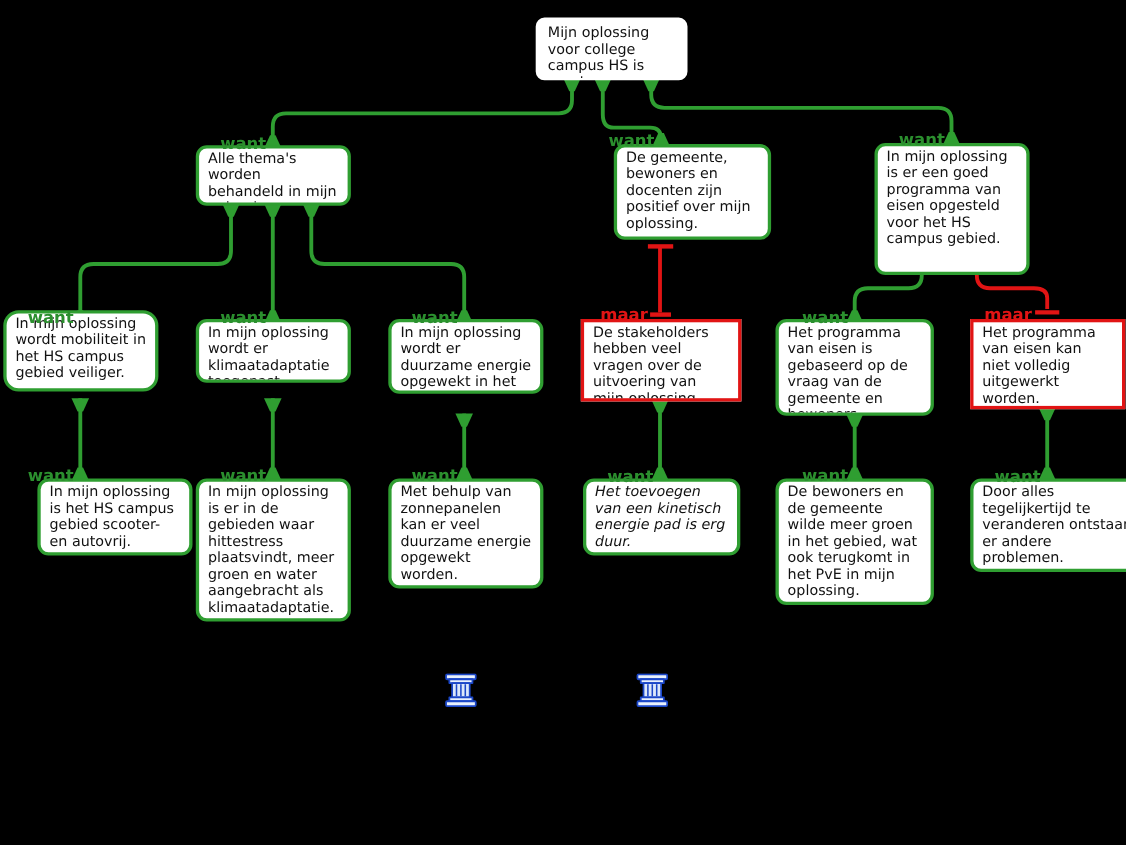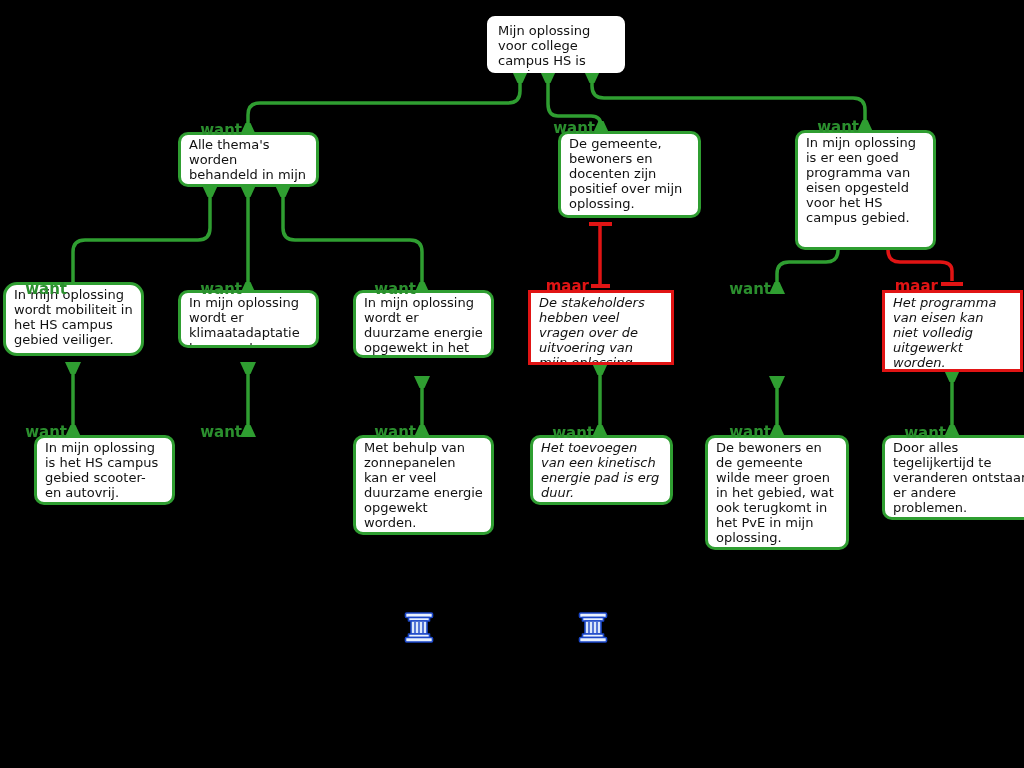--- a/index.html
+++ b/index.html
@@ -3,21 +3,21 @@
 <meta charset="utf-8">
 <style>
   html,body{margin:0;padding:0;background:#000;}
   #stage{position:relative;width:1024px;height:768px;background:#000;overflow:hidden;
          font-family:"DejaVu Sans","Liberation Sans",sans-serif;}
   #wires{position:absolute;left:0;top:0;width:1024px;height:768px;z-index:1;}
   .node{position:absolute;z-index:2;background:#fff;border:3px solid #2f9e31;border-radius:10px;
         padding:2px 8px;box-sizing:border-box;color:#111;font-size:13px;line-height:15px;
         overflow:hidden;}
   .node.conclusion{border:2px solid #fff;border-radius:8px;padding:5px 9px;}
-  .node.objection{border-color:#e11414;border-radius:0;font-style:italic;}
+  .node.objection{border-color:#e11414;border-radius:0;}
   .elabel{position:absolute;z-index:3;font-size:15px;font-weight:bold;color:#2b8f2e;
           transform:translateX(-100%);white-space:nowrap;}
   .elabel.maar{color:#e11414;}
   .icon{position:absolute;z-index:2;width:30px;height:32px;}
 </style>
 </head>
 <body>
 
 <div id="stage">
 
@@ -84,23 +84,25 @@
   <div class="node conclusion" style="left:487px;top:16px;width:138px;height:57px;">Mijn oplossing voor college campus HS is goed.</div>
 
   <div class="node" style="left:178px;top:132px;width:141px;height:55px;">Alle thema's worden behandeld in mijn oplossing.</div>
   <div class="node" style="left:530px;top:131px;width:143px;height:87px;margin-left:28px;">De gemeente, bewoners en docenten zijn positief over mijn oplossing.</div>
   <div class="node" style="left:795px;top:130px;width:141px;height:120px;">In mijn oplossing is er een goed programma van eisen opgesteld voor het HS campus gebied.</div>
 
   <div class="node" style="left:3px;top:282px;width:141px;height:74px;border-radius:14px;">In mijn oplossing wordt mobiliteit in het HS campus gebied veiliger.</div>
   <div class="node" style="left:178px;top:290px;width:141px;height:58px;">In mijn oplossing wordt er klimaatadaptatie toegepast.</div>
   <div class="node" style="left:353px;top:290px;width:141px;height:68px;">In mijn oplossing wordt er duurzame energie opgewekt in het HS campus gebied.</div>
   <div class="node objection" style="left:528px;top:290px;width:146px;height:75px;">De stakeholders hebben veel vragen over de uitvoering van mijn oplossing.</div>
+  <div class="node" style="left:705px;top:290px;width:144px;height:88px;">Het programma van eisen is gebaseerd op de vraag van de gemeente en bewoners.</div>
   <div class="node objection" style="left:882px;top:290px;width:141px;height:82px;">Het programma van eisen kan niet volledig uitgewerkt worden.</div>
 
   <div class="node" style="left:3px;top:435px;width:141px;margin-left:31px;">In mijn oplossing is het HS campus gebied scooter- en autovrij.</div>
+  <div class="node" style="left:178px;top:435px;width:141px;">In mijn oplossing is er in de gebieden waar hittestress plaatsvindt, meer groen en water aangebracht als klimaatadaptatie.</div>
   <div class="node" style="left:353px;top:435px;width:141px;">Met behulp van zonnepanelen kan er veel duurzame energie opgewekt worden.</div>
   <div class="node" style="left:530px;top:435px;width:143px;font-style:italic;">Het toevoegen van een kinetisch energie pad is erg duur.</div>
   <div class="node" style="left:705px;top:435px;width:144px;">De bewoners en de gemeente wilde meer groen in het gebied, wat ook terugkomt in het PvE in mijn oplossing.</div>
   <div class="node" style="left:882px;top:435px;width:163px;">Door alles tegelijkertijd te veranderen ontstaan er andere problemen.</div>
 
   <span class="elabel" style="left:242px;top:121px;">want</span>
   <span class="elabel" style="left:595px;top:119px;">want</span>
   <span class="elabel" style="left:859px;top:118px;">want</span>
   <span class="elabel" style="left:67px;top:280px;">want</span>
   <span class="elabel" style="left:242px;top:280px;">want</span>

